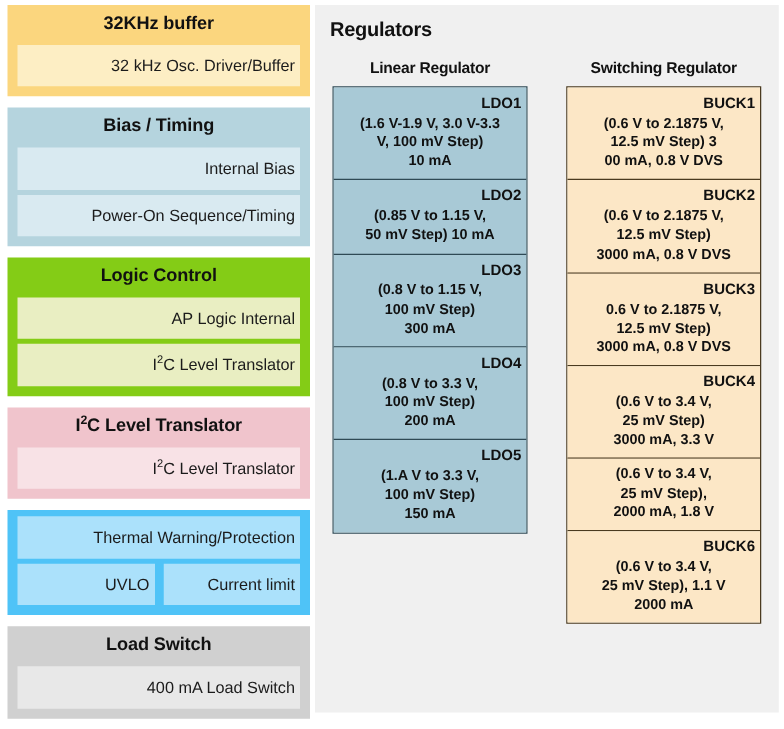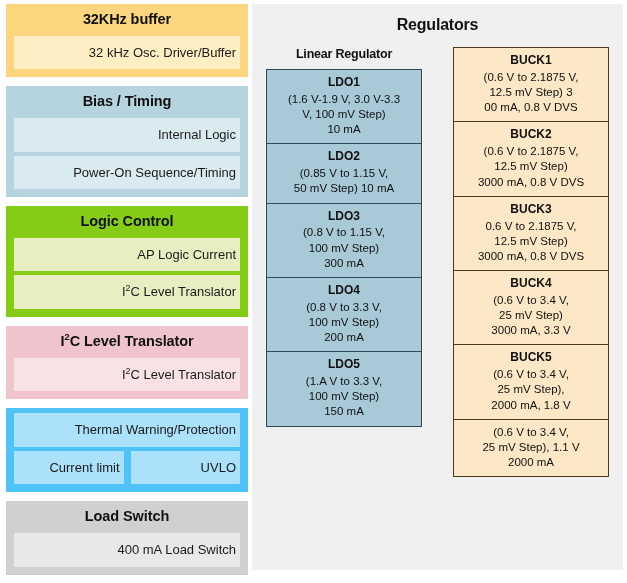--- a/index.html
+++ b/index.html
@@ -58,26 +58,27 @@
   
   #right-panel {
     position: absolute;
     left: 252px;
     top: 4px;
     width: 371px;
     height: 566px;
     background: #f0f0f0;
   }
   #regulators-title {
-    text-align: center;
+    text-align: left;
     font-weight: bold;
     font-size: 16px;
     color: #111111;
     padding-top: 12px;
     letter-spacing: -0.2px;
+    padding-left: 12px;
   }
   #columns-wrap {
     display: flex;
     justify-content: space-between;
     padding: 0 14px;
     margin-top: 13px;
   }
   .reg-column { width: 156px; }
   .col-header {
     text-align: center;
@@ -98,67 +99,67 @@
     padding: 5px 4px 6px 4px;
     text-align: center;
     font-size: 11.5px;
     line-height: 1.32;
     color: #111111;
     font-weight: bold;
   }
   .reg-stack.linear .reg-cell { background: #a8c9d6; border-bottom: 1.2px solid #2f4a55; }
   .reg-stack.switching .reg-cell { background: #fce7c6; border-bottom: 1.2px solid #4a3a1f; }
   .reg-stack .reg-cell:last-child { border-bottom: none; }
-  .reg-name { display: block; font-weight: bold; font-size: 12px; margin-bottom: 1px; }
-  .reg-line { display: block; font-weight: normal; text-align: center; }
+  .reg-name { display: block; font-weight: bold; font-size: 12px; margin-bottom: 1px; text-align: right; }
+  .reg-line { display: block; font-weight: bold; text-align: center; }
   sup { font-size: 0.68em; vertical-align: super; line-height: 0; }
 </style>
 </head>
 <body>
 
 <div id="root">
 
   <div id="left-column">
       <div class="block" style="background: rgb(251, 214, 126);">
         <div class="block-title">32KHz buffer</div>
         <div class="sub-row">
           <div class="sub-item" style="background: rgb(253, 238, 196);">32 kHz Osc. Driver/Buffer</div>
         </div>
       </div>
       <div class="block" style="background: rgb(181, 212, 222);">
         <div class="block-title">Bias / Timing</div>
         <div class="sub-row">
-          <div class="sub-item" style="background: rgb(217, 234, 241);">Internal Logic</div>
+          <div class="sub-item" style="background: rgb(217, 234, 241);">Internal Bias</div>
         </div>
         <div class="sub-row">
           <div class="sub-item" style="background: rgb(217, 234, 241);">Power-On Sequence/Timing</div>
         </div>
       </div>
       <div class="block" style="background: #84cc16;">
         <div class="block-title">Logic Control</div>
         <div class="sub-row">
-          <div class="sub-item" style="background: rgb(233, 238, 194);">AP Logic Current</div>
+          <div class="sub-item" style="background: rgb(233, 238, 194);">AP Logic Internal</div>
         </div>
         <div class="sub-row">
           <div class="sub-item" style="background: rgb(233, 238, 194);">I<sup>2</sup>C Level Translator</div>
         </div>
       </div>
       <div class="block" style="background: rgb(240, 196, 204);">
         <div class="block-title">I<sup>2</sup>C Level Translator</div>
         <div class="sub-row">
           <div class="sub-item" style="background: rgb(248, 226, 230);">I<sup>2</sup>C Level Translator</div>
         </div>
       </div>
       <div class="block" style="background: rgb(79, 195, 247);">
         <div class="sub-row">
           <div class="sub-item" style="background: rgb(171, 225, 251);">Thermal Warning/Protection</div>
         </div>
         <div class="sub-row">
+          <div class="sub-item" style="background: rgb(171, 225, 251);">UVLO</div>
           <div class="sub-item" style="background: rgb(171, 225, 251);">Current limit</div>
-          <div class="sub-item" style="background: rgb(171, 225, 251);">UVLO</div>
         </div>
       </div>
       <div class="block" style="background: rgb(208, 208, 208);">
         <div class="block-title">Load Switch</div>
         <div class="sub-row">
           <div class="sub-item" style="background: rgb(232, 232, 232);">400 mA Load Switch</div>
         </div>
       </div>
     </div>
 
@@ -193,20 +194,21 @@
             </div>
             <div class="reg-cell">
               <span class="reg-name">LDO5</span>
               <span class="reg-line">(1.A V to 3.3 V,</span>
               <span class="reg-line">100 mV Step)</span>
               <span class="reg-line">150 mA</span>
             </div>
           </div>
         </div>
         <div class="reg-column">
+          <div class="col-header">Switching Regulator</div>
           <div class="reg-stack switching">
             <div class="reg-cell">
               <span class="reg-name">BUCK1</span>
               <span class="reg-line">(0.6 V to 2.1875 V,</span>
               <span class="reg-line">12.5 mV Step) 3</span>
               <span class="reg-line">00 mA, 0.8 V DVS</span>
             </div>
             <div class="reg-cell">
               <span class="reg-name">BUCK2</span>
               <span class="reg-line">(0.6 V to 2.1875 V,</span>
@@ -219,26 +221,26 @@
               <span class="reg-line">12.5 mV Step)</span>
               <span class="reg-line">3000 mA, 0.8 V DVS</span>
             </div>
             <div class="reg-cell">
               <span class="reg-name">BUCK4</span>
               <span class="reg-line">(0.6 V to 3.4 V,</span>
               <span class="reg-line">25 mV Step)</span>
               <span class="reg-line">3000 mA, 3.3 V</span>
             </div>
             <div class="reg-cell">
-              <span class="reg-name">BUCK5</span>
               <span class="reg-line">(0.6 V to 3.4 V,</span>
               <span class="reg-line">25 mV Step),</span>
               <span class="reg-line">2000 mA, 1.8 V</span>
             </div>
             <div class="reg-cell">
+              <span class="reg-name">BUCK6</span>
               <span class="reg-line">(0.6 V to 3.4 V,</span>
               <span class="reg-line">25 mV Step), 1.1 V</span>
               <span class="reg-line">2000 mA</span>
             </div>
           </div>
         </div>
       </div>
   </div>
 
 </div>

